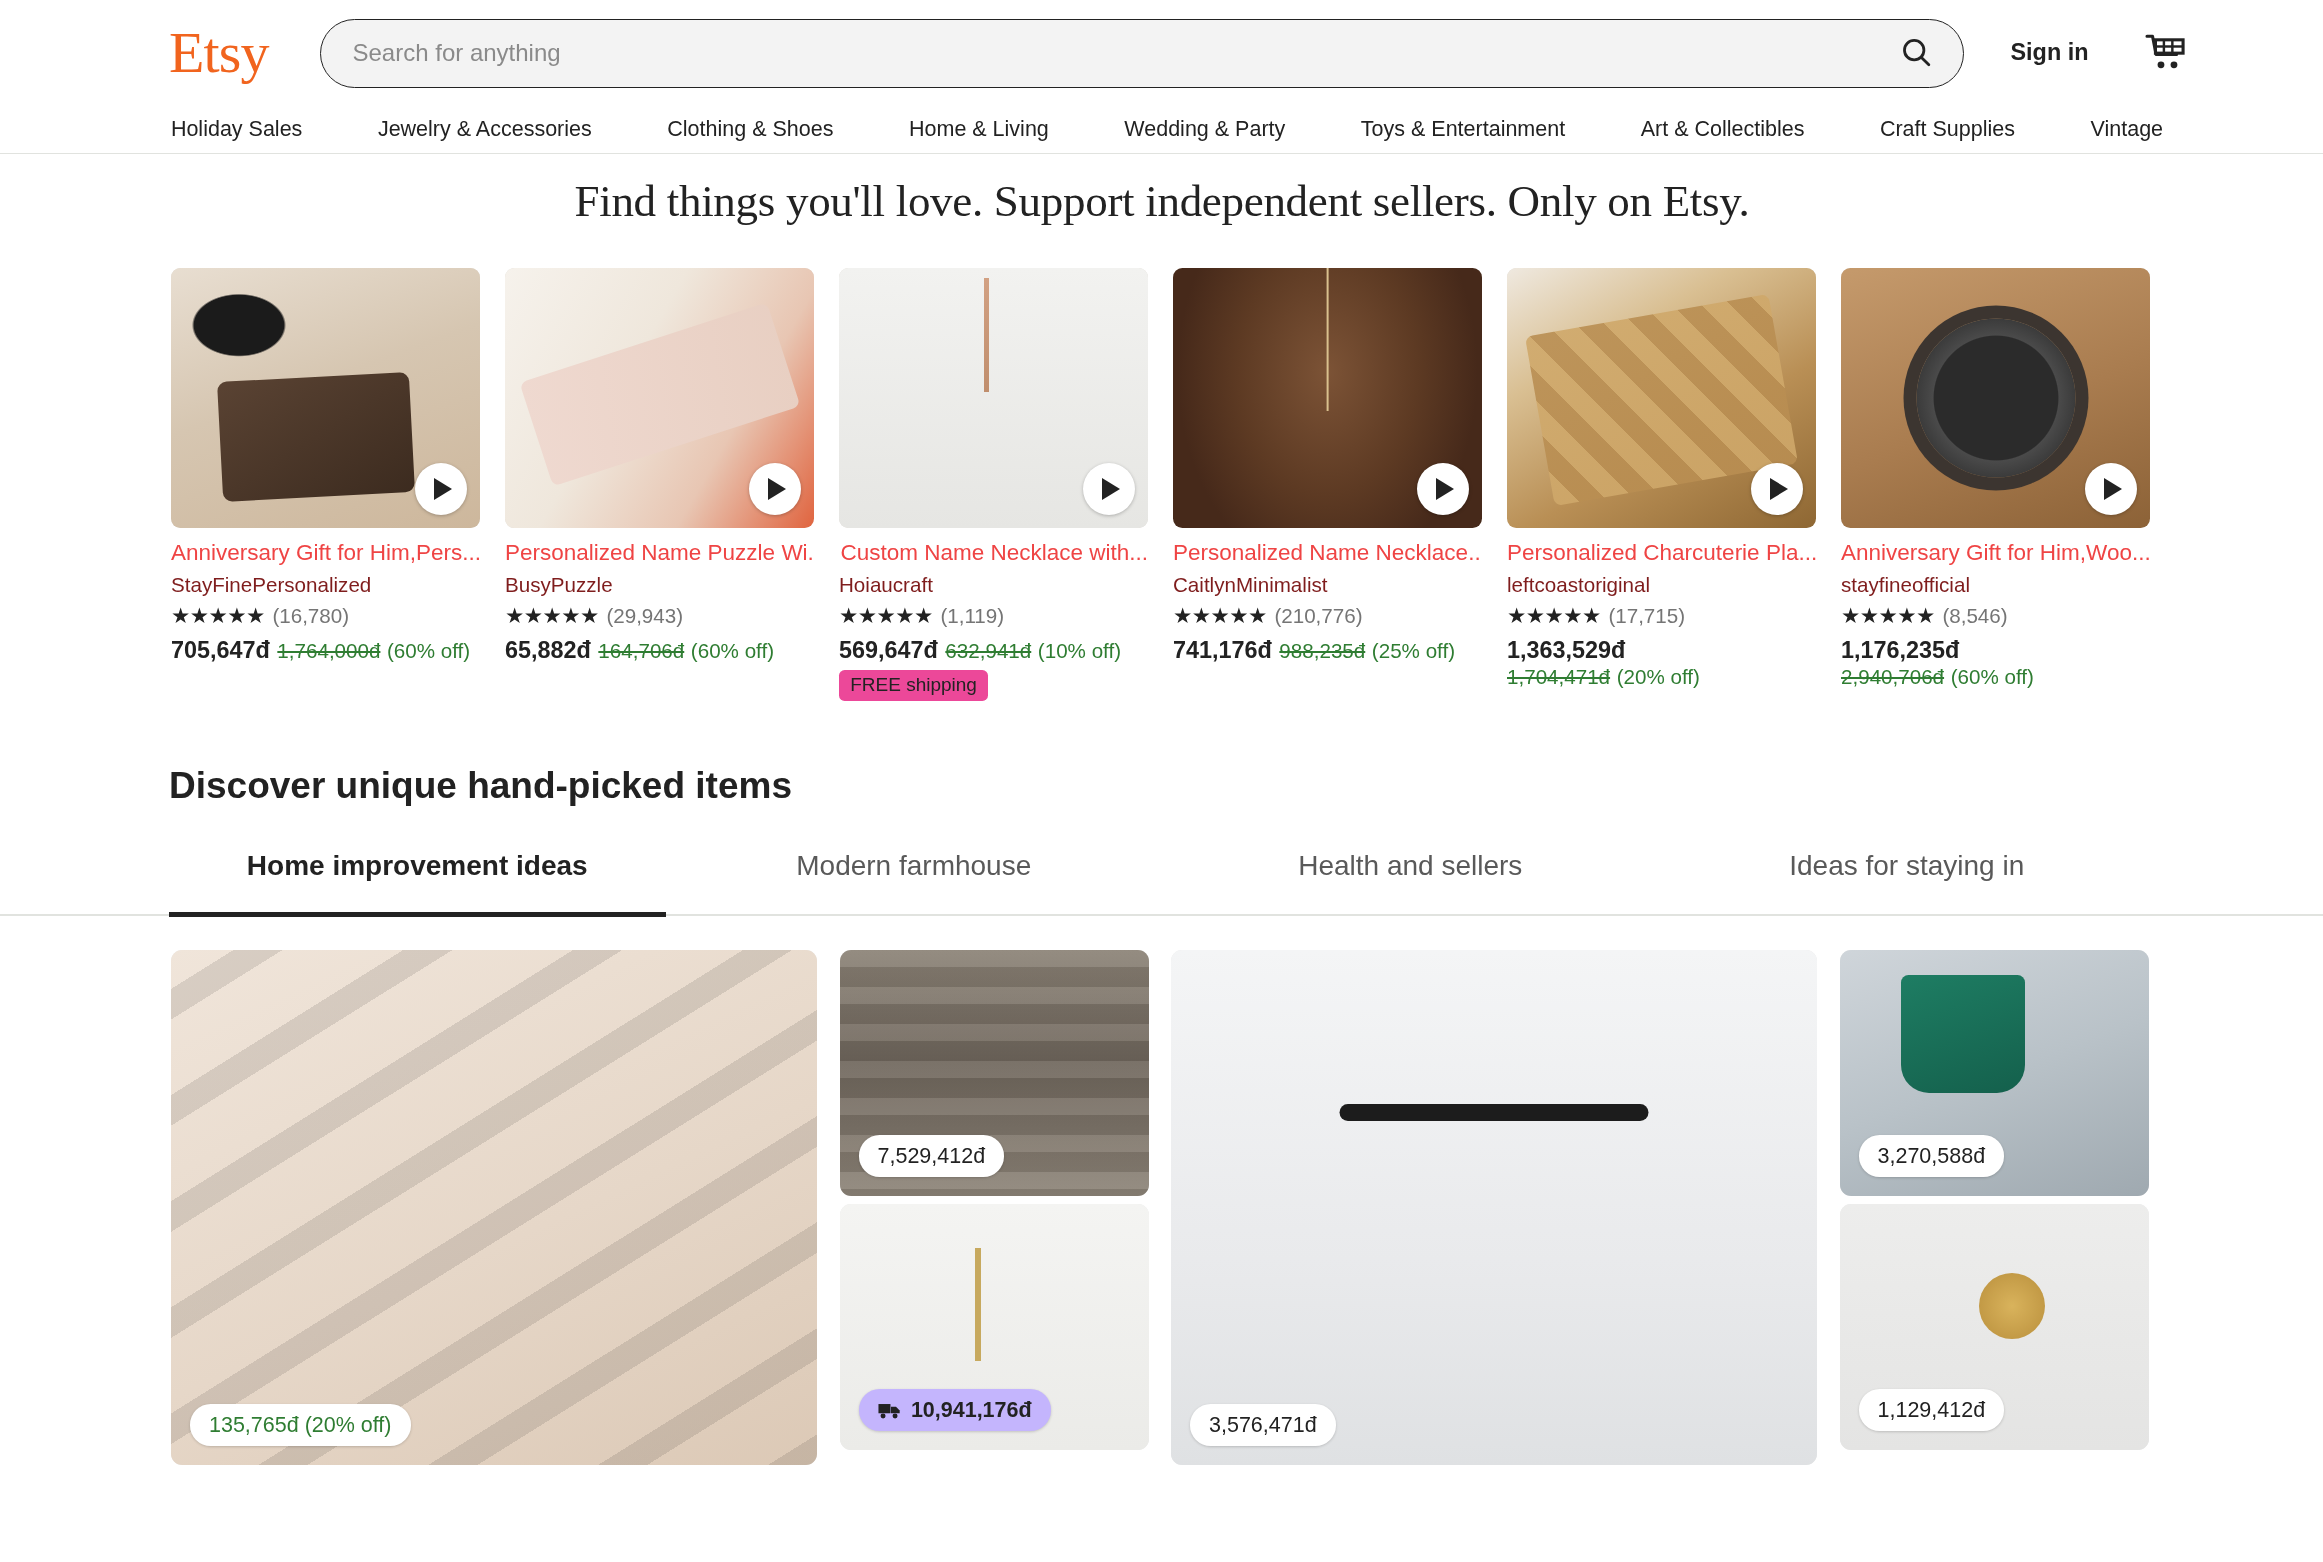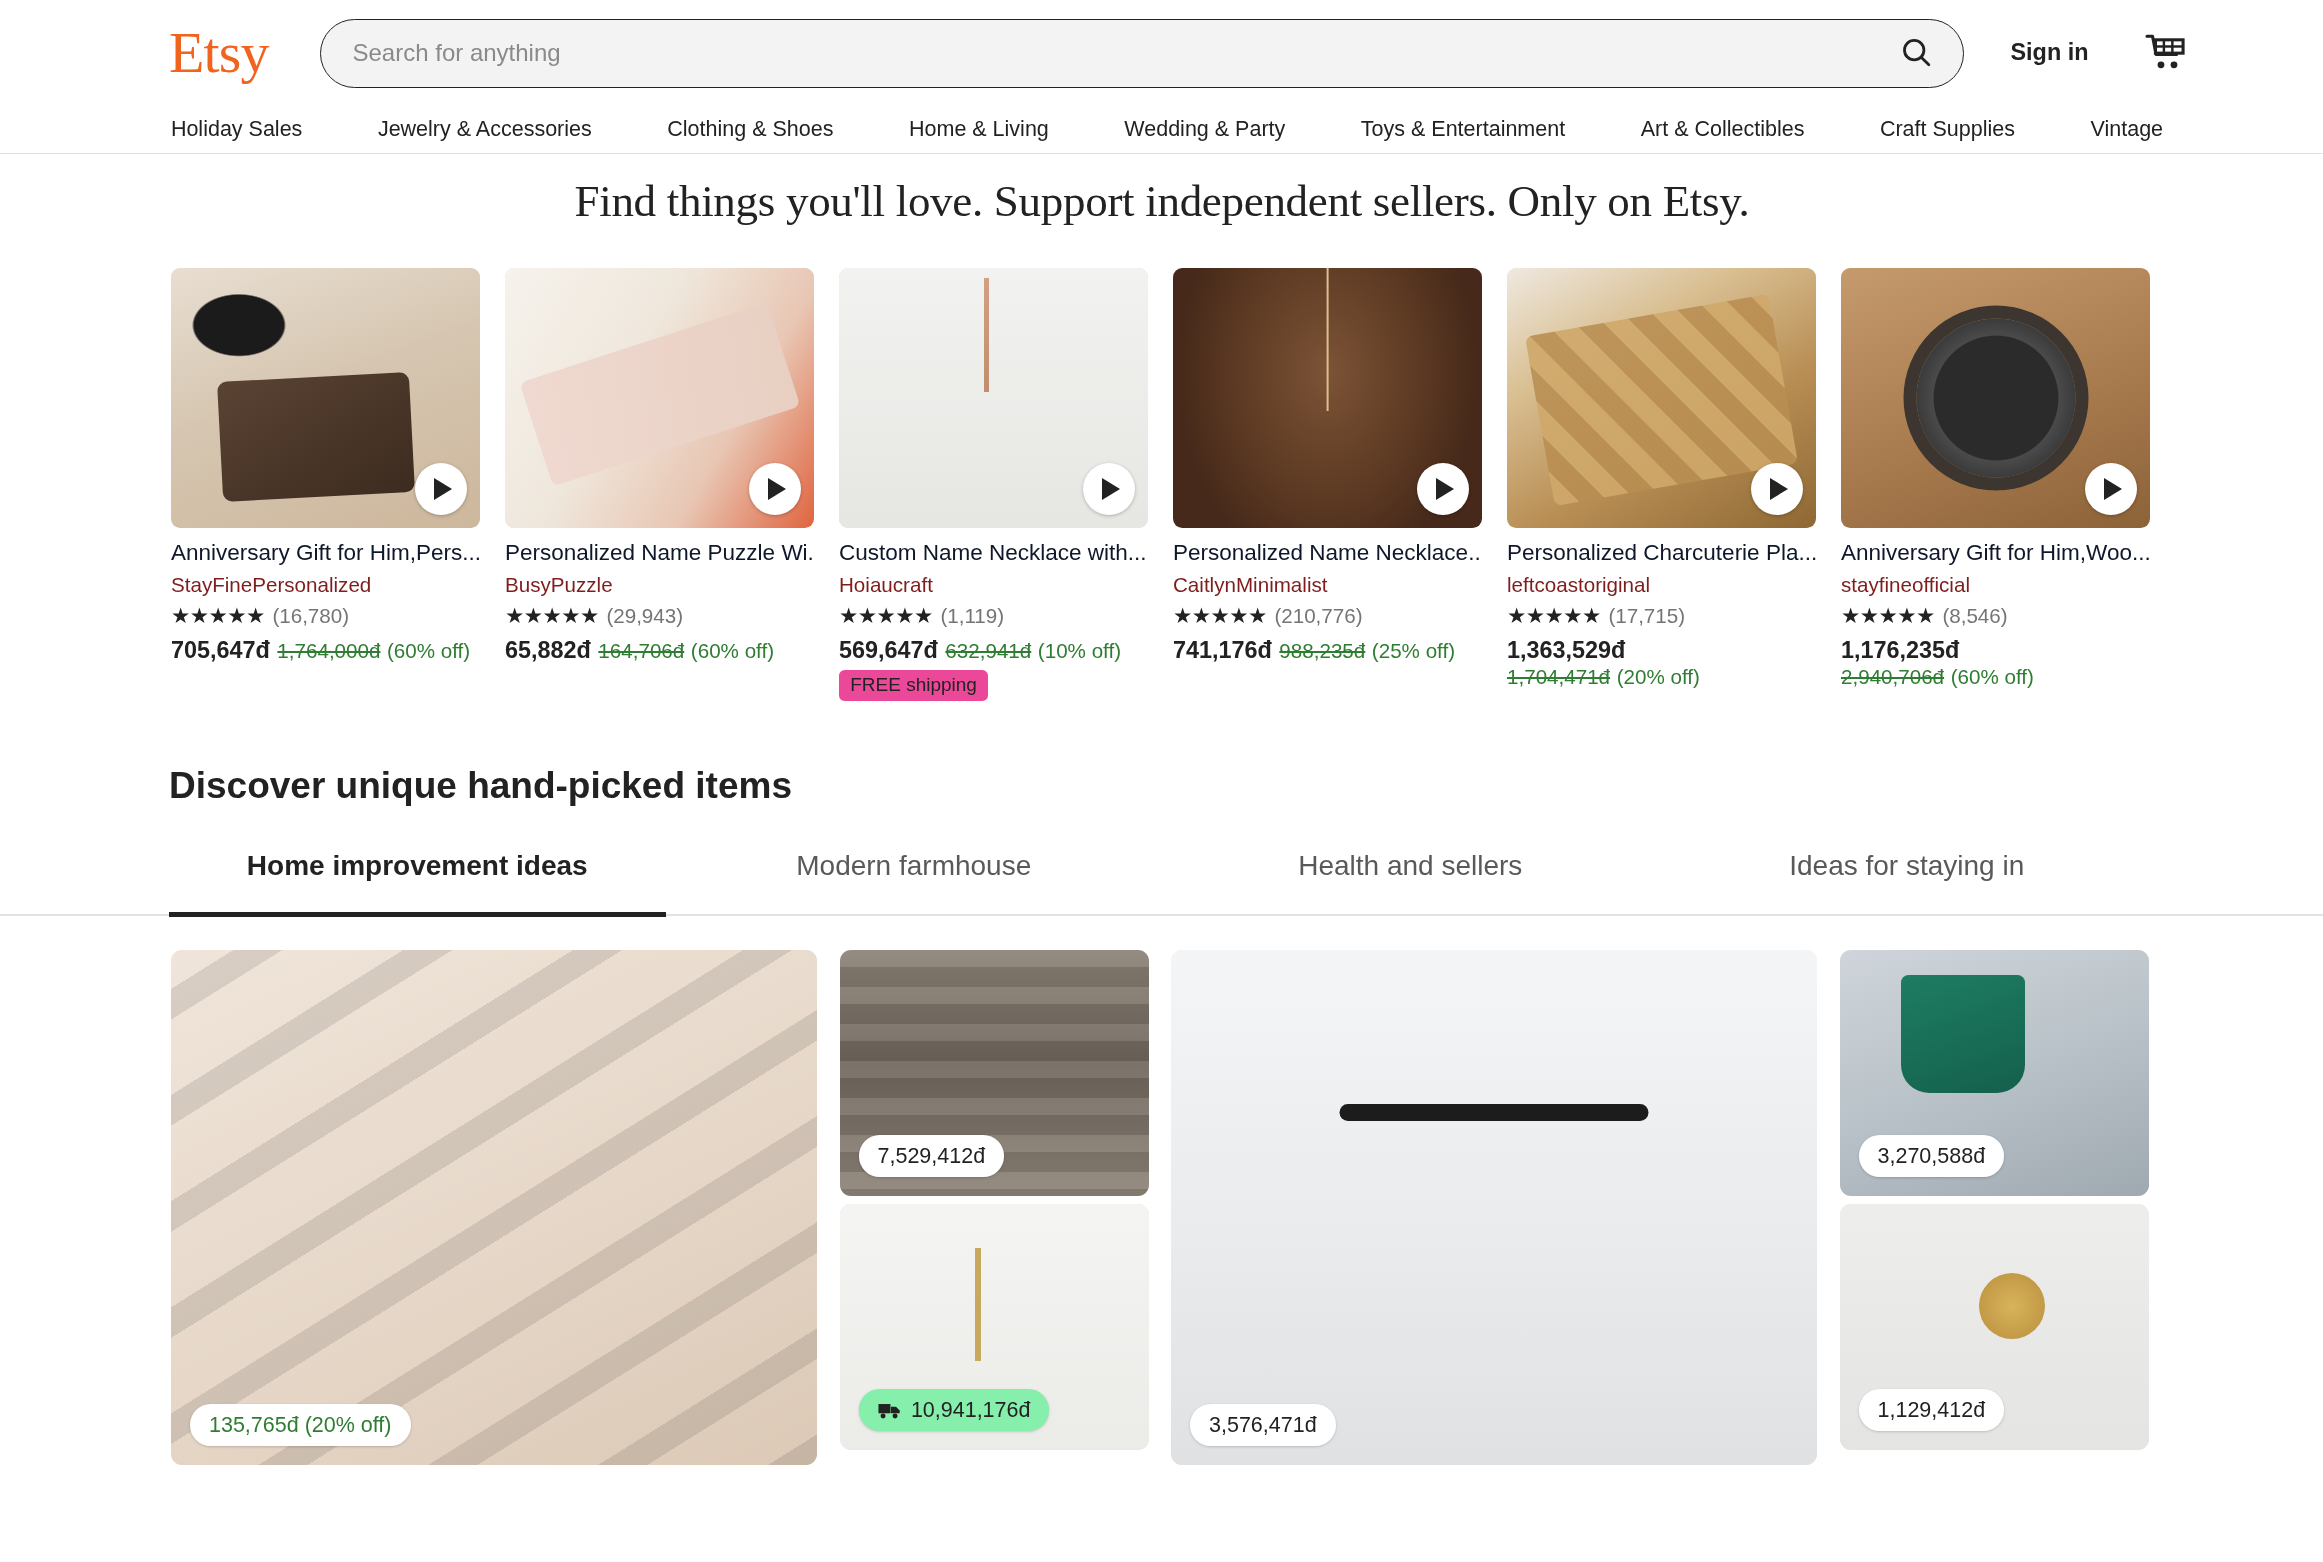--- a/index.html
+++ b/index.html
@@ -131,24 +131,25 @@
     box-shadow: 0 0.9px 3.7px rgba(0,0,0,.25);
   }
   .play-badge .tri {
     width: 0; height: 0;
     border-left: 18px solid #222;
     border-top: 11.2px solid transparent;
     border-bottom: 11.2px solid transparent;
     margin-left: 4.7px;
   }
   .gift-title {
-    font-size: 22.5px; color: #0f172a;
+    font-size: 22.5px; color: #ef4444;
     margin-top: 11.2px;
     white-space: nowrap; overflow: hidden;
     line-height: 1.25;
+    text-align: right;
   }
   .gift-shop {
     font-size: 20.6px; color: #7f1d1d;
     margin-top: 5.6px;
     white-space: nowrap; overflow: hidden;
   }
   .gift-rating { display: flex; align-items: center; margin-top: 6.6px; }
   .stars { color: #222; font-size: 21.5px; letter-spacing: -0.5px; }
   .rev-count { color: #757575; font-size: 20.6px; margin-left: 7.5px; }
   .gift-price-line { margin-top: 7.5px; display: flex; flex-wrap: wrap; align-items: baseline; }
@@ -225,21 +226,21 @@
     border-radius: 20.6px;
     padding: 8.4px 19px;
     font-size: 21.5px;
     color: #222;
     font-weight: 500;
     box-shadow: 0 0.9px 2.8px rgba(0,0,0,.18);
     display: flex; align-items: center; gap: 9.4px;
     white-space: nowrap;
   }
   .price-chip.sale { color: #2f7d32; }
-  .price-chip.ship { background: #86efac; }
+  .price-chip.ship { background: #c4b5fd; font-weight: bold; }
 
   
   .ph { position: absolute; inset: 0; }
   .p-wallet { background:
       radial-gradient(ellipse 112px 75px at 22% 22%, #1b1b1b 0%, #1b1b1b 40%, transparent 42%),
       linear-gradient(160deg, #e8ded1 0%, #d6c6b1 45%, #cdb79c 100%); }
   .p-wallet::after { content:""; position:absolute; left:16%; top:42%; width:62%; height:46%;
       background: linear-gradient(150deg,#5a4333,#3c2b1f); border-radius: 9.4px; transform: rotate(-3deg); }
   .p-puzzle { background: linear-gradient(120deg,#f6f2ec 0%,#efe7dc 40%,#e8c6b3 70%, #e0643f 100%); }
   .p-puzzle::after { content:""; position:absolute; left:8%; top:28%; width:84%; height:42%;

